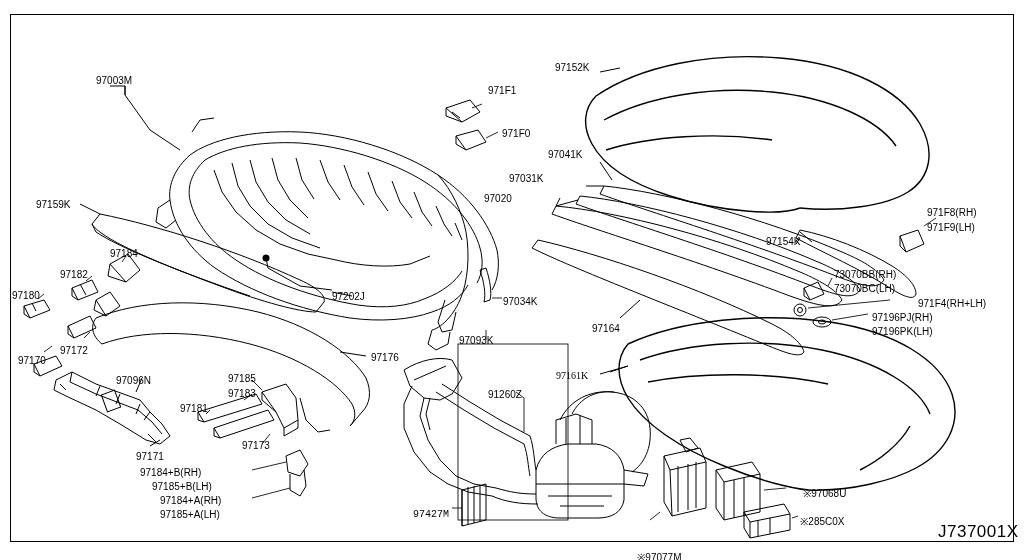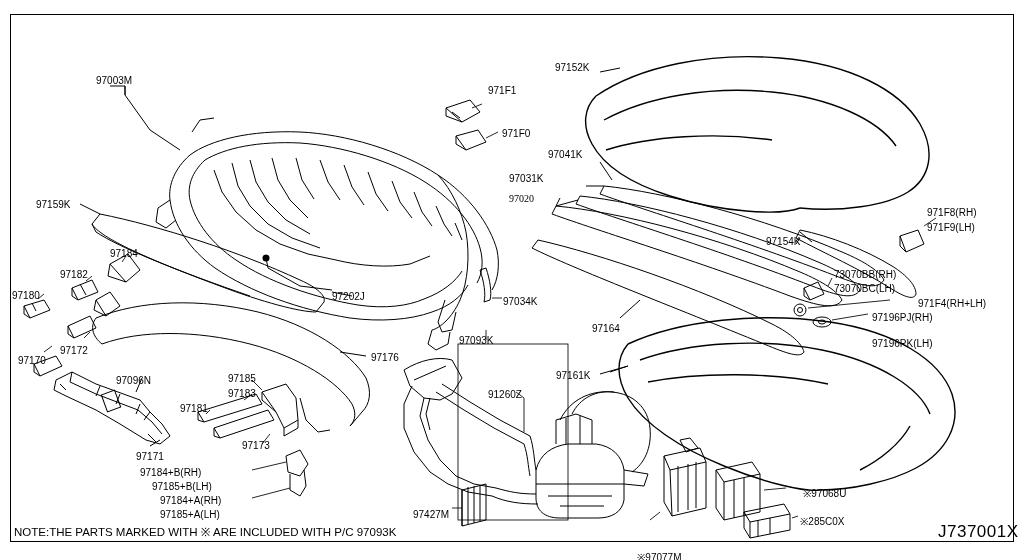--- a/index.html
+++ b/index.html
@@ -294,52 +294,51 @@
     <path class="ln" d="M800 238 L796 244"></path>
     <path class="ln" d="M352 296 L332 292"></path>
   </svg>
 
   <div class="lbl" style="left:96px;top:74px;">97003M</div>
   <div class="lbl" style="left:488px;top:84px;">971F1</div>
   <div class="lbl" style="left:502px;top:127px;">971F0</div>
   <div class="lbl" style="left:555px;top:61px;">97152K</div>
   <div class="lbl" style="left:548px;top:148px;">97041K</div>
   <div class="lbl" style="left:509px;top:172px;">97031K</div>
-  <div class="lbl" style="left:509px;top:192px;font-family:Liberation Serif, serif;">97020</div>
+  <div class="lbl" style="left:484px;top:192px;">97020</div>
   <div class="lbl" style="left:36px;top:198px;">97159K</div>
   <div class="lbl" style="left:927px;top:206px;">971F8(RH)</div>
   <div class="lbl" style="left:927px;top:221px;">971F9(LH)</div>
   <div class="lbl" style="left:766px;top:235px;">97154K</div>
   <div class="lbl" style="left:834px;top:268px;">73070BB(RH)</div>
   <div class="lbl" style="left:834px;top:282px;text-align:right;">73070BC(LH)</div>
   <div class="lbl" style="left:918px;top:297px;">971F4(RH+LH)</div>
   <div class="lbl" style="left:872px;top:311px;">97196PJ(RH)</div>
-  <div class="lbl" style="left:872px;top:325px;margin-top:12px;">97196PK(LH)</div>
+  <div class="lbl" style="left:872px;top:325px;">97196PK(LH)</div>
   <div class="lbl" style="left:110px;top:247px;">97184</div>
   <div class="lbl" style="left:60px;top:268px;">97182</div>
   <div class="lbl" style="left:12px;top:289px;">97180</div>
   <div class="lbl" style="left:332px;top:290px;">97202J</div>
   <div class="lbl" style="left:503px;top:295px;">97034K</div>
   <div class="lbl" style="left:592px;top:322px;">97164</div>
   <div class="lbl" style="left:60px;top:344px;">97172</div>
   <div class="lbl" style="left:18px;top:354px;">97170</div>
   <div class="lbl" style="left:371px;top:351px;">97176</div>
   <div class="lbl" style="left:459px;top:334px;">97093K</div>
-  <div class="lbl" style="left:556px;top:369px;">97161K</div>
+  <div class="lbl" style="left:556px;top:369px;font-family:Liberation Serif, serif;">97161K</div>
   <div class="lbl" style="left:116px;top:374px;">97096N</div>
   <div class="lbl" style="left:228px;top:372px;">97185</div>
   <div class="lbl" style="left:228px;top:387px;">97183</div>
   <div class="lbl" style="left:180px;top:402px;">97181</div>
   <div class="lbl" style="left:488px;top:388px;">91260Z</div>
   <div class="lbl" style="left:136px;top:450px;">97171</div>
   <div class="lbl" style="left:242px;top:439px;">97173</div>
   <div class="lbl" style="left:140px;top:466px;">97184+B(RH)</div>
   <div class="lbl" style="left:152px;top:480px;">97185+B(LH)</div>
   <div class="lbl" style="left:160px;top:494px;">97184+A(RH)</div>
   <div class="lbl" style="left:160px;top:508px;">97185+A(LH)</div>
-  <div class="lbl" style="left:413px;top:508px;">97427M</div>
+  <div class="lbl" style="left:413px;top:508px;font-family:Liberation Mono, monospace;">97427M</div>
   <div class="lbl" style="left:637px;top:523px;margin-top:28px;">※97077M</div>
   <div class="lbl" style="left:787px;top:487px;margin-left:16px;">※97068U</div>
   <div class="lbl" style="left:800px;top:515px;">※285C0X</div>
 
-  <div class="note" style="left:14px;top:524px;">NOTE:THE PARTS MARKED WITH ※ ARE INCLUDED WITH P/C 97093K</div>
   <div class="code" style="left:938px;top:522px;">J737001X</div>
 </div>
 
 </body></html>

